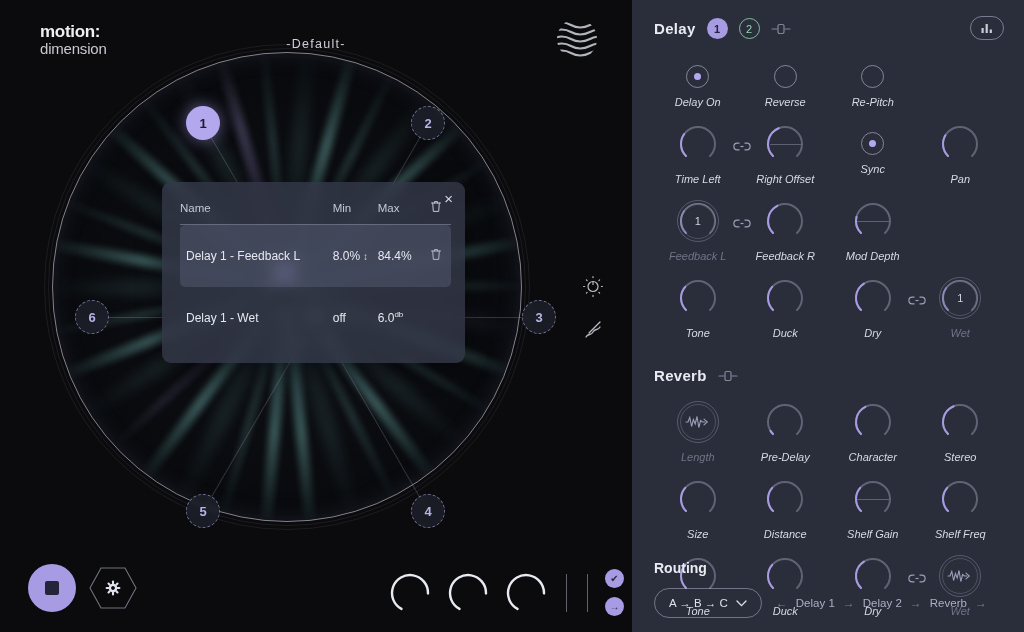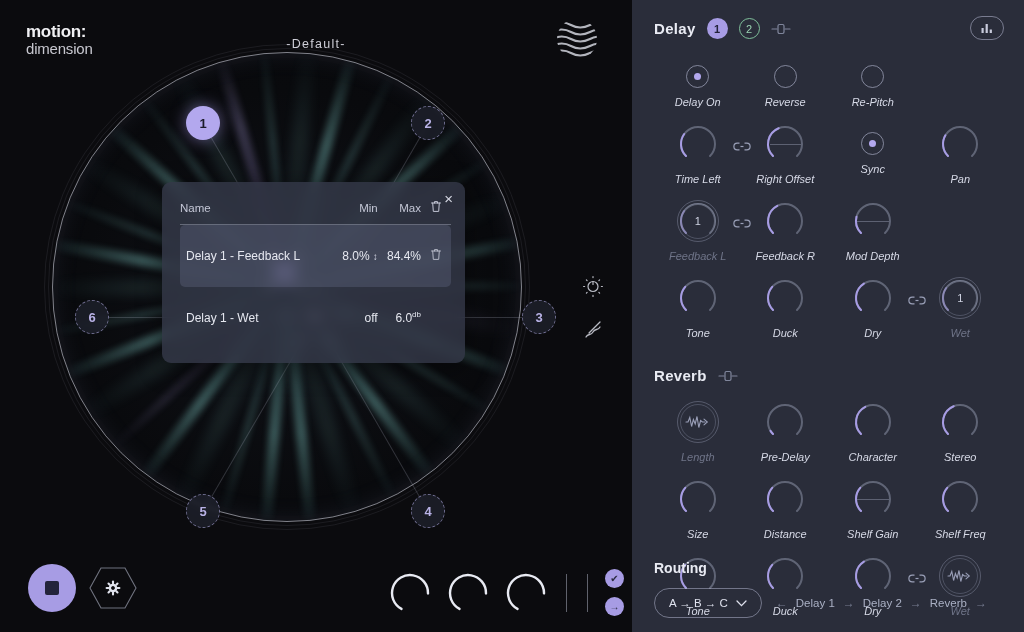--- a/index.html
+++ b/index.html
@@ -19,21 +19,21 @@
   
   #left-pane {
     position: relative;
     width: 632px; height: 632px;
     background: #0b0b0e;
     overflow: hidden;
     flex: 0 0 632px;
   }
 
   .logo {
-    position: absolute; left: 26px; top: 22px;
+    position: absolute; left: 40px; top: 22px;
     line-height: 1.12;
     user-select: none;
   }
   .logo-main {
     font-size: 17px; font-weight: bold; color: #f0f0f3;
     letter-spacing: -0.3px;
   }
   .logo-sub {
     font-size: 15px; font-weight: 300; color: #c8c8d0;
     letter-spacing: -0.2px;
@@ -202,21 +202,21 @@
   .modal-close {
     position: absolute; right: 12px; top: 9px;
     font-size: 15px; color: #d6d8e4; cursor: pointer; line-height: 1;
   }
   .mod-table { width: 100%; border-collapse: collapse; }
   .mod-table th {
     font-size: 11.5px; font-weight: 400; color: #c4c7d6;
     text-align: left; padding: 4px 0 9px 0;
     border-bottom: 1px solid rgba(190,195,215,0.22);
   }
-  .mod-table th.num, .mod-table td.num { text-align: right; }
+  .mod-table th.num, .mod-table td.num { text-align: left; }
   .mod-table th.trash, .mod-table td.trash { text-align: center; width: 30px; }
   .mod-table td {
     font-size: 12px; color: #e6e8f0; padding: 23px 0;
   }
   .mod-row.selected td { background: rgba(120,126,158,0.26); }
   .mod-row.selected td:first-child { border-radius: 5px 0 0 5px; padding-left: 6px; }
   .mod-row.selected td:last-child  { border-radius: 0 5px 5px 0; }
   .mod-row td:first-child { padding-left: 6px; }
   .stepper-arrows { font-size: 10px; color: #d4d7e4; margin-left: 3px; }
   .unit-sup { font-size: 8px; vertical-align: super; }

